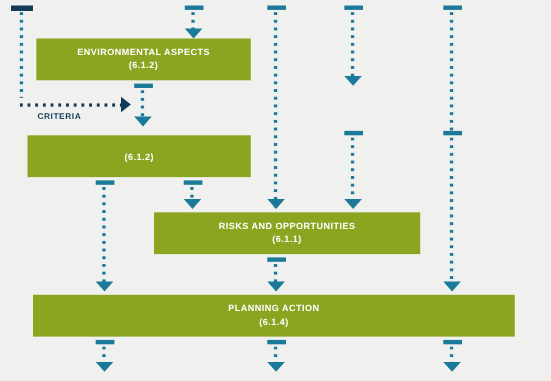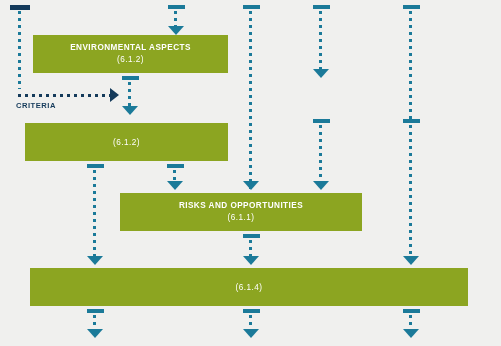--- a/index.html
+++ b/index.html
@@ -17,26 +17,26 @@
     background:#8CA521;
     color:#FFFFFF;
     display:flex;flex-direction:column;
     align-items:center;justify-content:center;
     text-align:center;
     letter-spacing:.45px;
     line-height:1.22;
     box-sizing:border-box;
   }
   .box .title{font-size:8.2px;font-weight:bold;text-transform:uppercase;}
-  .box .clause{font-size:8.2px;font-weight:normal;margin-top:2px;}
+  .box .clause{font-size:8.2px;font-weight:bold;margin-top:2px;}
 
   #box-env-aspects     {left:33px; top:35px;  width:195px;height:38px;}
   #box-compliance      {left:277px;top:78px;  width:195px;height:38px;}
   #box-significant     {left:25px; top:123px; width:203px;height:38px;}
-  #box-risks           {left:120px;top:193px; width:242px;height:38px;}
+  #box-risks           {left:140px;top:193px; width:242px;height:38px;}
   #box-planning        {left:30px; top:268px; width:438px;height:38px;}
 
   
   .vline{
     position:absolute;width:3px;
     background-image:linear-gradient(to bottom,#1B7A99 0 3px,transparent 3px 7px);
     background-size:3px 7px;background-repeat:repeat-y;
   }
   .hline{
     position:absolute;height:3px;
@@ -94,21 +94,21 @@
     <span class="title">ENVIRONMENTAL ASPECTS</span>
     <span class="clause">(6.1.2)</span>
   </div>
 
   <div class="stub" style="left:122px;top:76px;"></div>
   <div class="vline" style="left:128px;top:82px;height:26px;"></div>
   <div class="arrow-down" style="left:122px;top:106px;"></div>
 
   <div class="hline" style="left:18px;top:94px;width:92px;"></div>
   <div class="arrow-right" style="left:110px;top:88px;"></div>
-  <div class="caption" style="left:16px;top:101px;">CRITERIA</div>
+  <div class="caption" style="left:34px;top:101px;">CRITERIA</div>
 
 
   <div class="stub" style="left:313px;top:119px;"></div>
   <div class="vline" style="left:319px;top:125px;height:58px;"></div>
   <div class="arrow-down" style="left:313px;top:181px;"></div>
 
   <div class="stub" style="left:403px;top:119px;"></div>
   <div class="vline" style="left:409px;top:125px;height:133px;"></div>
   <div class="arrow-down" style="left:403px;top:256px;"></div>
 
@@ -129,20 +129,21 @@
   <div class="box" id="box-risks">
     <span class="title">RISKS AND OPPORTUNITIES</span>
     <span class="clause">(6.1.1)</span>
   </div>
 
   <div class="stub" style="left:243px;top:234px;"></div>
   <div class="vline" style="left:249px;top:240px;height:18px;"></div>
   <div class="arrow-down" style="left:243px;top:256px;"></div>
 
   <div class="box" id="box-planning">
+    <span class="title">PLANNING ACTION</span>
     <span class="clause">(6.1.4)</span>
   </div>
 
   <div class="stub" style="left:87px;top:309px;"></div>
   <div class="vline" style="left:93px;top:315px;height:16px;"></div>
   <div class="arrow-down" style="left:87px;top:329px;"></div>
 
   <div class="stub" style="left:243px;top:309px;"></div>
   <div class="vline" style="left:249px;top:315px;height:16px;"></div>
   <div class="arrow-down" style="left:243px;top:329px;"></div>

